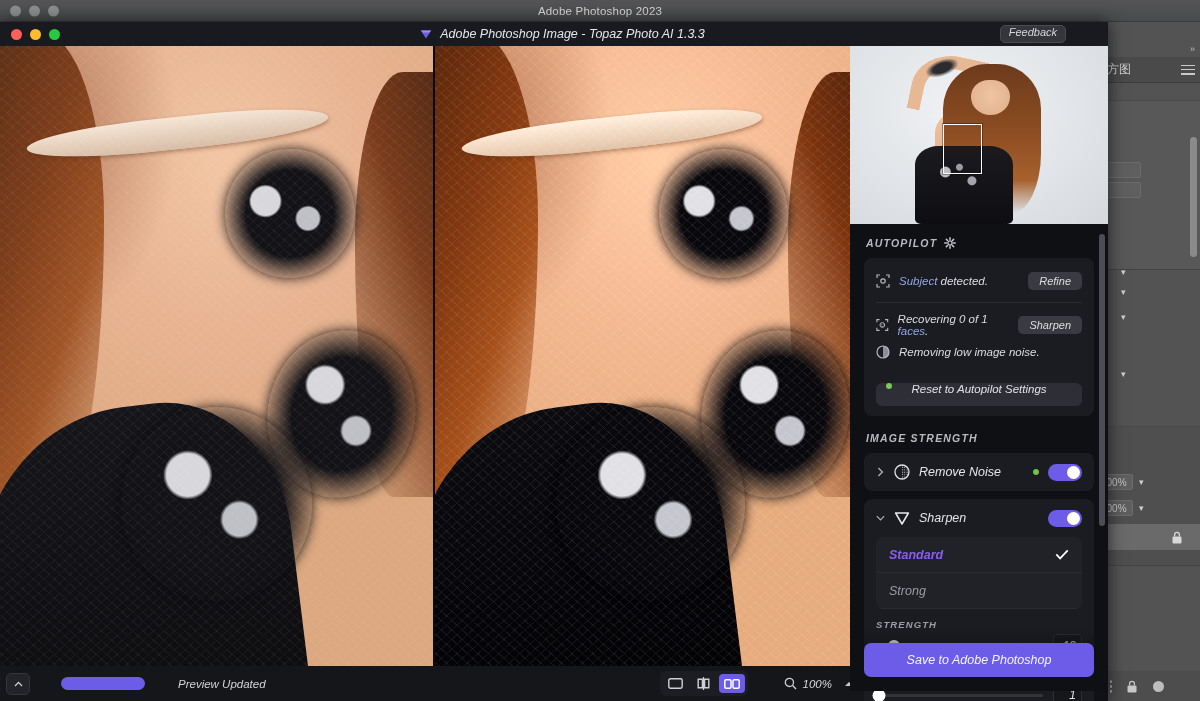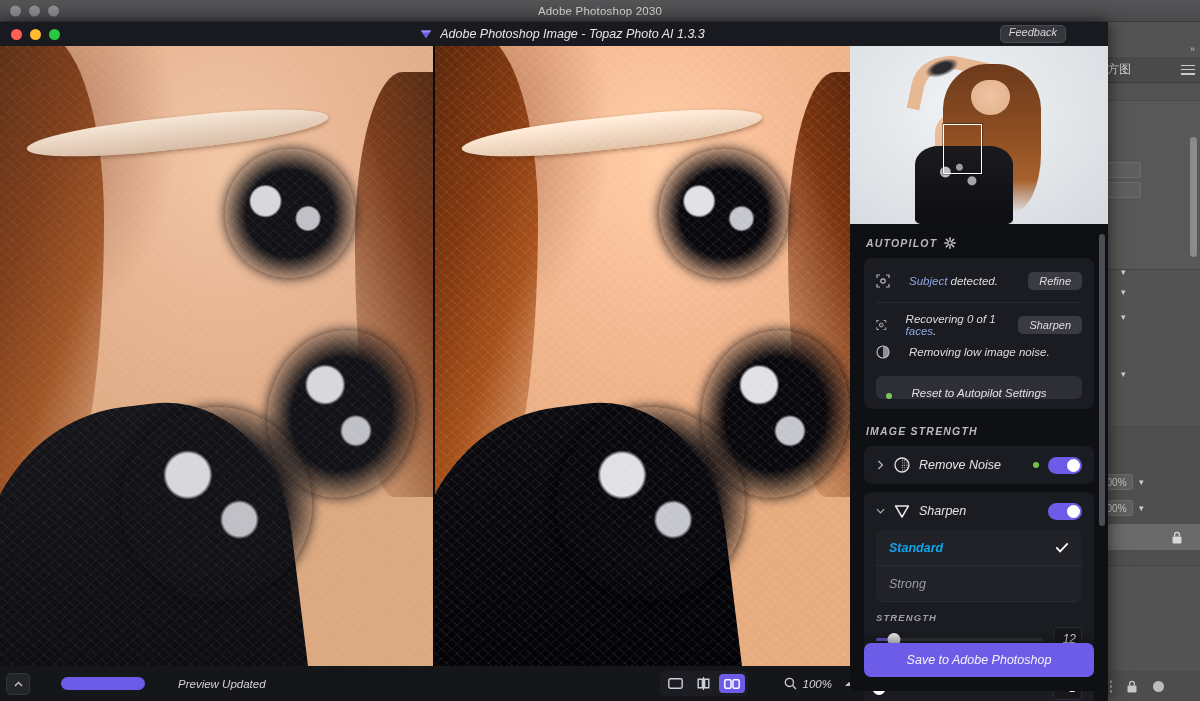--- a/index.html
+++ b/index.html
@@ -235,50 +235,50 @@
   }
 
   .sect-head {
     display: flex; align-items: flex-end; gap: 7px;
     padding: 13px 16px 9px 16px;
   }
   .sect-title { color: #b9b9c0; font-size: 10.5px; letter-spacing: 1.2px; font-weight: bold; }
   .card {
     margin: 0 14px; background: #1b1c21; border-radius: 8px; padding: 10px 12px;
   }
-  .ap-row { display: flex; align-items: center; gap: 19px; padding: 4px 0; }
+  .ap-row { display: flex; align-items: center; gap: 9px; padding: 4px 0; }
   .ap-text { color: #dcdce2; font-size: 11.5px; }
   .ap-link { color: #8fa8e8; }
   .ap-btn {
     margin-left: auto; background: #3a3b42; border-radius: 5px; padding: 3px 11px;
     color: #dededf; font-size: 11px;
   }
   .ap-divider { height: 1px; background: #2a2b31; margin: 8px 0 6px; }
   .reset-btn {
-    margin-top: 13px; background: #2e2f36; border-radius: 6px; height: 23px;
-    display: flex; align-items: flex-end; justify-content: center; position: relative;
+    margin-top: 20px; background: #2e2f36; border-radius: 6px; height: 23px;
+    display: flex; align-items: flex-start; justify-content: center; position: relative;
     color: #e0e0e5; font-size: 11.5px;
   }
   .reset-dot { position: absolute; left: 10px; width: 6px; height: 6px; border-radius: 50%; background: #7ec75a; }
 
   .mod-card { margin: 0 14px 8px; background: #1b1c21; border-radius: 8px; }
   .mod-head { display: flex; align-items: center; gap: 9px; height: 38px; padding: 0 12px; }
   .mod-name { color: #e4e4ea; font-size: 12.5px; }
   .mod-right { margin-left: auto; display: flex; align-items: center; gap: 9px; }
   .green-dot { width: 6px; height: 6px; border-radius: 50%; background: #72c445; }
   .toggle { width: 34px; height: 17px; border-radius: 9px; background: #6c5ce7; position: relative; }
   .toggle i { position: absolute; right: 2px; top: 2px; width: 13px; height: 13px; border-radius: 50%; background: #fff; }
   .chev { color: #b2b2ba; font-size: 10px; width: 9px; text-align: center; }
 
   .opt-list { margin: 0 12px; background: #212228; border-radius: 7px; overflow: hidden; }
   .opt {
     height: 36px; display: flex; align-items: center; padding: 0 13px;
     color: #9b9ba3; font-size: 12.5px; border-bottom: 1px solid #2b2c33;
   }
-  .opt.sel { color: #0ea5e9; font-weight: bold; }
+  .opt.sel { color: #8b5cf6; font-weight: bold; }
   .opt .tick { margin-left: auto; color: #fff; font-size: 12px; }
 
   .slider-wrap { padding: 10px 12px 0; }
   .slider-label { color: #9d9da6; font-size: 9.5px; letter-spacing: 1.1px; font-weight: bold; }
   .slider-row { display: flex; align-items: center; gap: 10px; margin-top: 4px; }
   .track { position: relative; flex: 1; height: 3px; background: #33343b; border-radius: 2px; }
   .fill { position: absolute; left: 0; top: 0; height: 3px; background: #6c5ce7; border-radius: 2px; }
   .knob { position: absolute; top: -5px; width: 13px; height: 13px; border-radius: 50%; background: #fff; transform: translateX(-50%); }
   .numbox {
     width: 29px; height: 24px; background: #16171b; border: 1px solid #2c2d34; border-radius: 4px;
@@ -355,21 +355,21 @@
       </svg>
     </div>
   </div>
 
   <div class="ps-titlebar">
     <div class="ps-traffic">
       <i></i>
       <i></i>
       <i></i>
     </div>
-    <span class="ps-title">Adobe Photoshop 2030</span>
+    <span class="ps-title">Adobe Photoshop 2023</span>
   </div>
 
   <div class="tz-win">
 
     <div class="tz-titlebar">
       <div class="tz-traffic">
         <i class="r"></i>
         <i class="y"></i>
         <i class="g"></i>
       </div>

